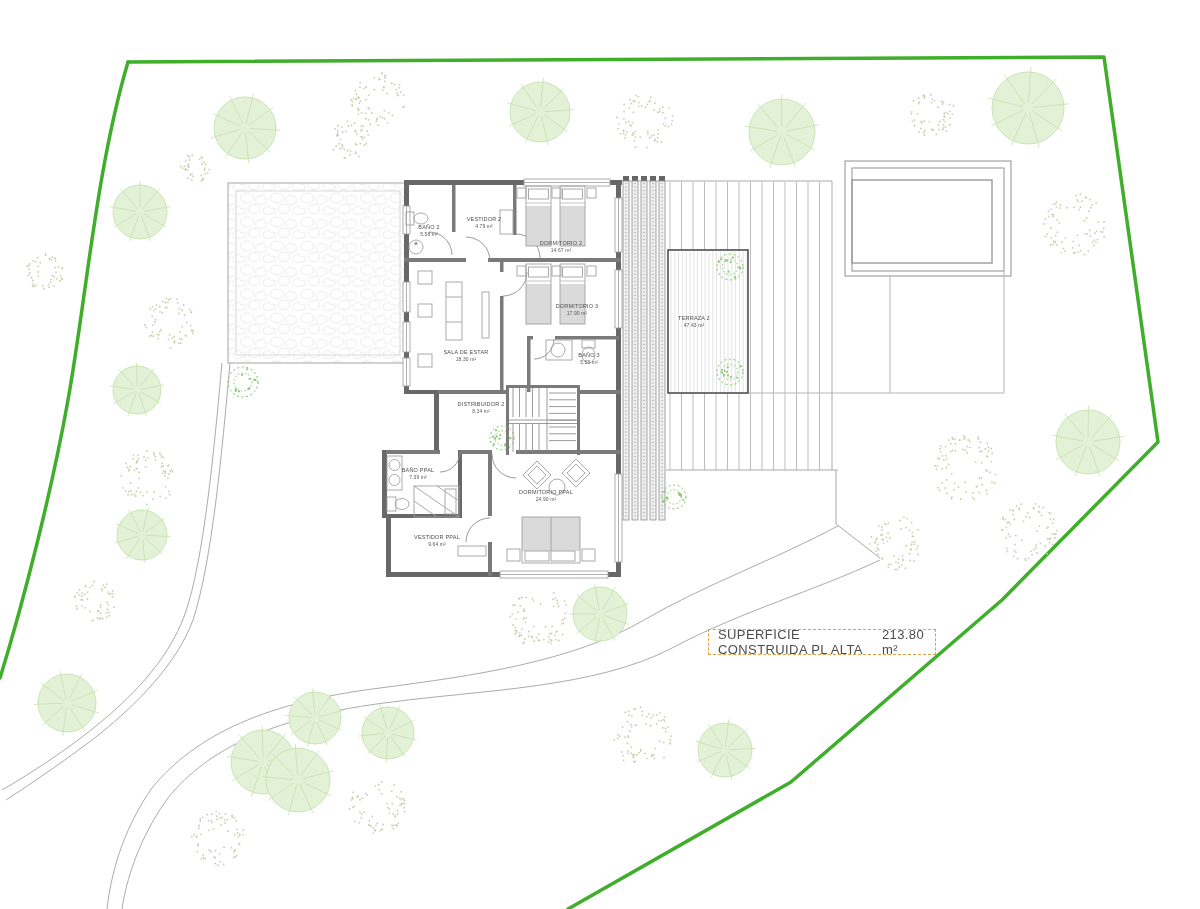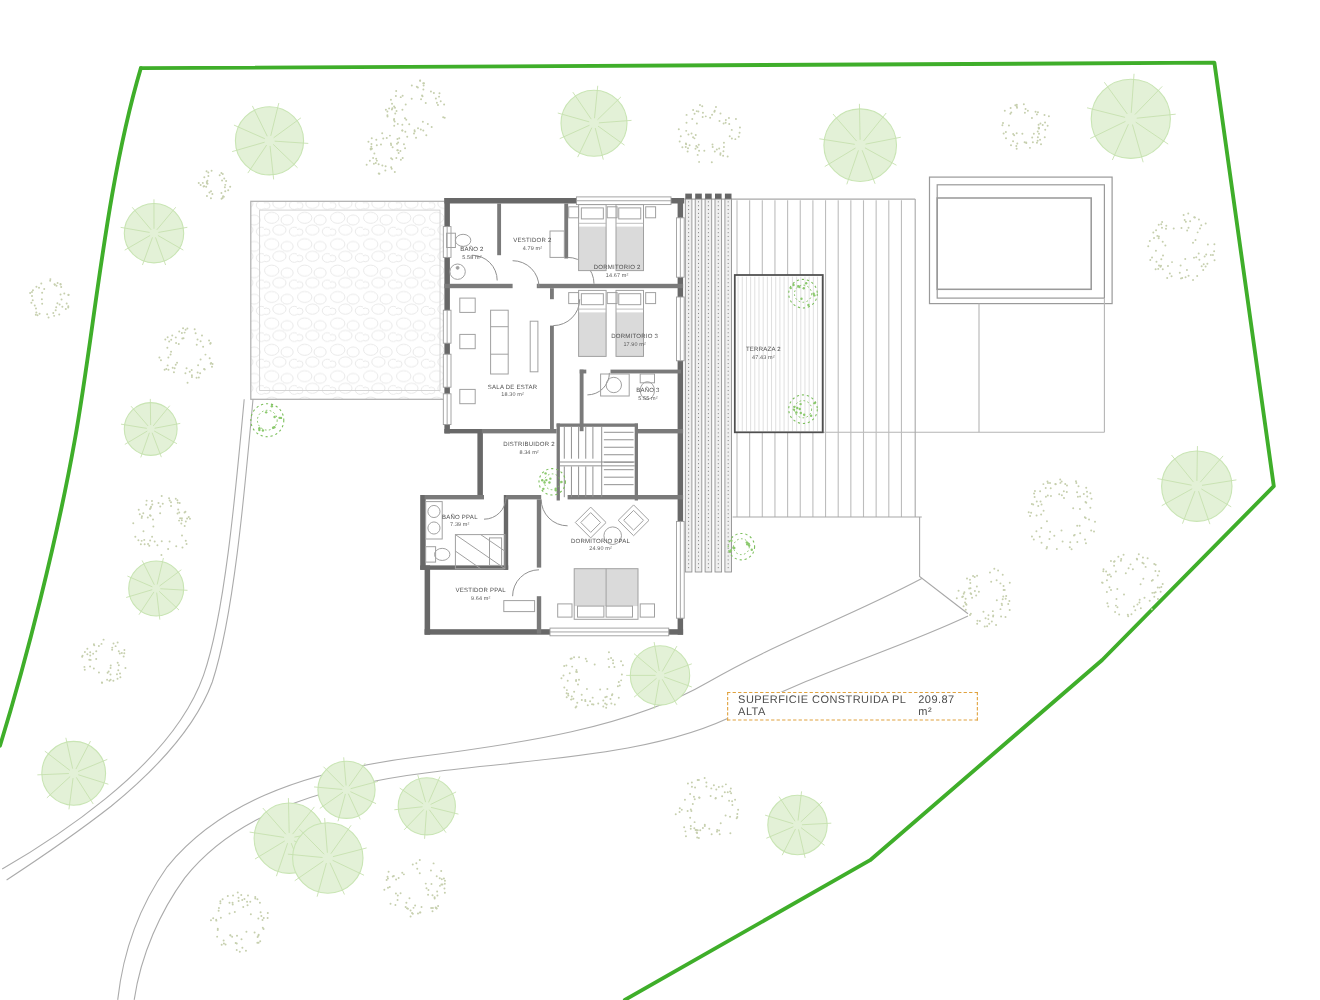--- a/index.html
+++ b/index.html
@@ -7,23 +7,23 @@
     position:relative;width:1200px;height:909px;background:#fff;
     font-family:"Liberation Sans",sans-serif;overflow:hidden;
   }
   .canvas svg{position:absolute;left:0;top:0;}
   .room-label{
     position:absolute;transform:translate(-50%,-50%);text-align:center;
     color:#4e4e4e;font-size:5.5px;line-height:1.25;letter-spacing:.2px;white-space:nowrap;
   }
   .room-label .area{display:block;font-size:5px;color:#5a5a5a;letter-spacing:.1px;}
   .summary-box{
-    position:absolute;left:661px;top:629px;width:228px;height:26px;box-sizing:border-box;
+    position:absolute;left:708px;top:629px;width:228px;height:26px;box-sizing:border-box;
     border:1px dashed #e0a23e;background:#fff;display:flex;align-items:center;
-    justify-content:space-between;padding:0 9px;font-size:10px;color:#4c4c4c;letter-spacing:.4px;
+    justify-content:space-between;padding:0 9px;font-size:13px;color:#4c4c4c;letter-spacing:.4px;
   }
 </style>
 </head>
 <body>
 
 <div class="canvas">
 
 <svg width="1200" height="909" viewBox="0 0 1200 909">
   <defs>
     <pattern id="pebbles" width="30" height="24" patternUnits="userSpaceOnUse">
@@ -1718,16 +1718,16 @@
 <div class="room-label" style="left:589px;top:359px"><span>BAÑO 3</span><span class="area">5.55 m²</span></div>
 <div class="room-label" style="left:466px;top:356px"><span>SALA DE ESTAR</span><span class="area">18.30 m²</span></div>
 <div class="room-label" style="left:481px;top:408px"><span>DISTRIBUIDOR 2</span><span class="area">8.34 m²</span></div>
 <div class="room-label" style="left:418px;top:474px"><span>BAÑO PPAL</span><span class="area">7.39 m²</span></div>
 <div class="room-label" style="left:546px;top:496px"><span>DORMITORIO PPAL</span><span class="area">24.90 m²</span></div>
 <div class="room-label" style="left:437px;top:541px"><span>VESTIDOR PPAL</span><span class="area">9.64 m²</span></div>
 <div class="room-label" style="left:694px;top:322px"><span>TERRAZA 2</span><span class="area">47.43 m²</span></div>
 
 <div class="summary-box">
   <span>SUPERFICIE CONSTRUIDA PL ALTA</span>
-  <span>209.87 m²</span>
+  <span>213.80 m²</span>
 </div>
 
 </div>
 
 </body></html>

